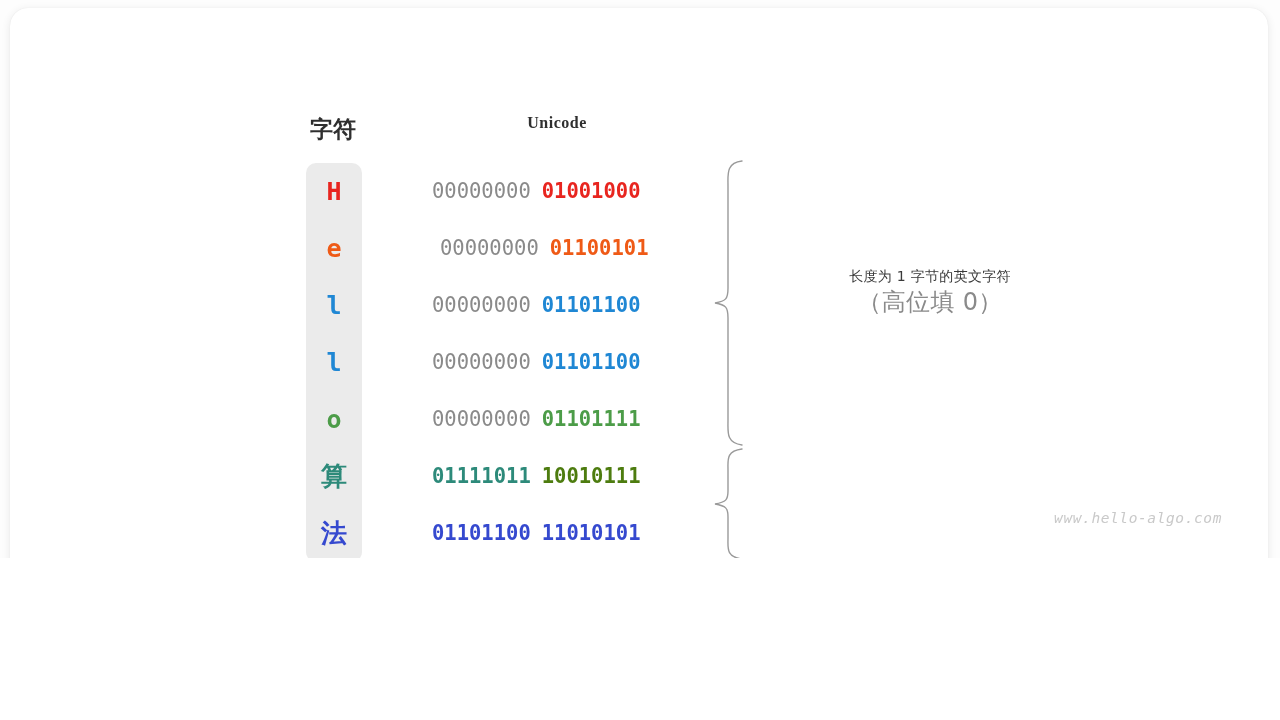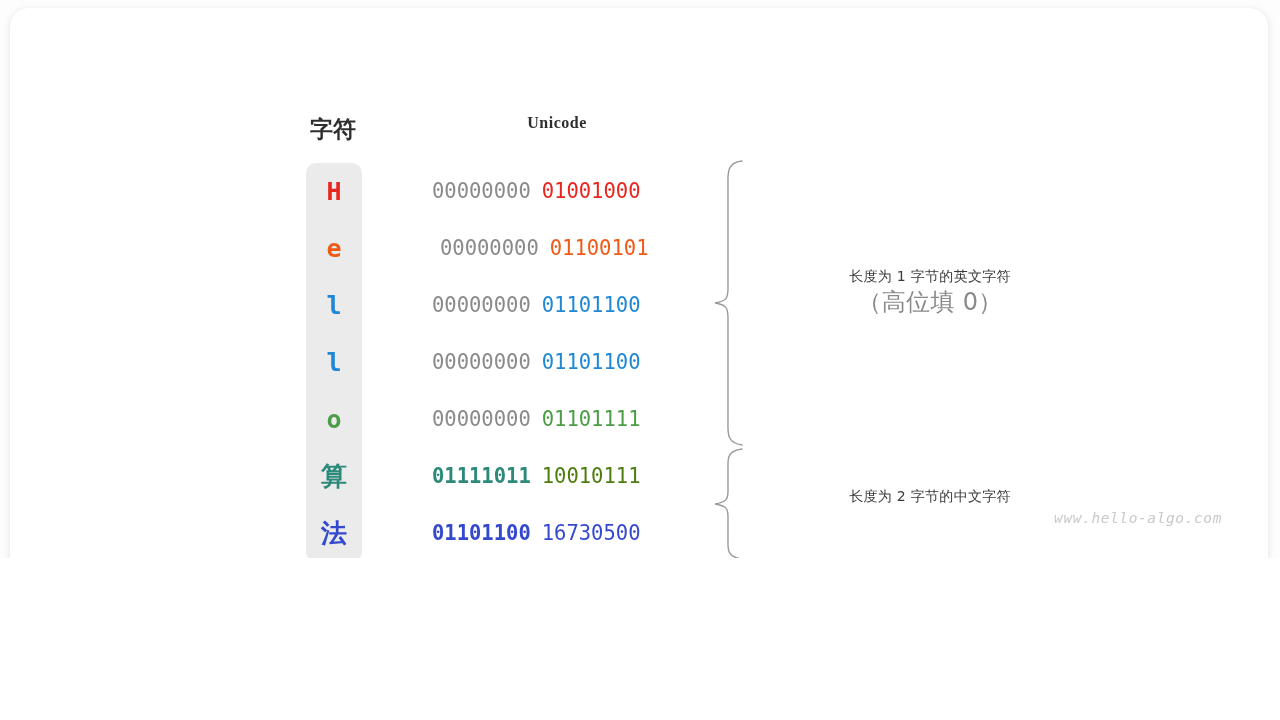--- a/index.html
+++ b/index.html
@@ -84,21 +84,21 @@
     left: 432px;
     width: 256px;
     height: 57px;
     line-height: 57px;
     font-family: "DejaVu Sans Mono", "Liberation Mono", monospace;
     font-size: 20.5px;
     white-space: nowrap;
   }
   .bin-hi { font-weight: bold; }
   .bin-hi.pad { color: #8a8a8a; font-weight: normal; }
-  .bin-lo { font-weight: normal; text-align: right; }
+  .bin-lo { font-weight: bold; text-align: right; }
   .bin-gap { display: inline-block; width: 11px; }
 
   
   .brace-svg { position: absolute; }
 
   
   .annot {
     position: absolute;
     text-align: center;
     color: #3a3a3a;
@@ -149,35 +149,32 @@
       <div class="bin-row" style="top: 220px; margin-left: 8px;"><span class="bin-hi pad" style="color: rgb(138, 138, 138);">00000000</span><span class="bin-gap"></span><span class="bin-lo" style="color: rgb(239, 90, 22);">01100101</span></div>
       <div class="char-cell" style="top: 277px; color: rgb(31, 135, 212);">l</div>
       <div class="bin-row" style="top: 277px;"><span class="bin-hi pad" style="color: rgb(138, 138, 138);">00000000</span><span class="bin-gap"></span><span class="bin-lo" style="color: rgb(31, 135, 212);">01101100</span></div>
       <div class="char-cell" style="top: 334px; color: rgb(31, 135, 212);">l</div>
       <div class="bin-row" style="top: 334px;"><span class="bin-hi pad" style="color: rgb(138, 138, 138);">00000000</span><span class="bin-gap"></span><span class="bin-lo" style="color: rgb(31, 135, 212);">01101100</span></div>
       <div class="char-cell" style="top: 391px; color: rgb(76, 156, 72);">o</div>
       <div class="bin-row" style="top: 391px;"><span class="bin-hi pad" style="color: rgb(138, 138, 138);">00000000</span><span class="bin-gap"></span><span class="bin-lo" style="color: rgb(76, 156, 72);">01101111</span></div>
       <div class="char-cell cjk" style="top: 448px; color: rgb(45, 138, 122);">算</div>
       <div class="bin-row" style="top: 448px;"><span class="bin-hi" style="color: rgb(45, 138, 122);">01111011</span><span class="bin-gap"></span><span class="bin-lo" style="color: #4d7c0f;">10010111</span></div>
       <div class="char-cell cjk" style="top: 505px; color: rgb(53, 73, 207);">法</div>
-      <div class="bin-row" style="top: 505px;"><span class="bin-hi" style="color: rgb(53, 73, 207);">01101100</span><span class="bin-gap"></span><span class="bin-lo" style="color: rgb(53, 73, 207);">16730500</span></div>
+      <div class="bin-row" style="top: 505px;"><span class="bin-hi" style="color: rgb(53, 73, 207);">01101100</span><span class="bin-gap"></span><span class="bin-lo" style="color: rgb(53, 73, 207);">11010101</span></div>
     </div>
 
   <svg class="brace-svg" id="brace-1" style="left:712px; top:158px;" width="40" height="290" viewBox="0 0 40 290">
     <path d="M 30 3 C 14 5, 16 16, 16 28 L 16 130 C 16 141, 14 143, 3 145
              C 14 147, 16 149, 16 160 L 16 262 C 16 274, 14 285, 30 287" fill="none" stroke="#9a9a9a" stroke-width="1.4" stroke-linecap="round"></path>
   </svg>
 
   <svg class="brace-svg" id="brace-2" style="left:712px; top:446px;" width="40" height="118" viewBox="0 0 40 118">
     <path d="M 30 3 C 14 5, 16 14, 16 24 L 16 45 C 16 54, 14 56, 3 58
              C 14 60, 16 62, 16 71 L 16 92 C 16 102, 14 111, 30 113" fill="none" stroke="#9a9a9a" stroke-width="1.4" stroke-linecap="round"></path>
   </svg>
 
   <div class="annot" id="annot-1">
     <div class="line1">长度为 1 字节的英文字符</div>
     <div class="line2">（高位填 0）</div>
   </div>
-  <div class="annot" id="annot-2">
-    <div class="line1">长度为 2 字节的中文字符</div>
-  </div>
 
   <div id="watermark">www.hello-algo.com</div>
 </div>
 
 </body></html>

